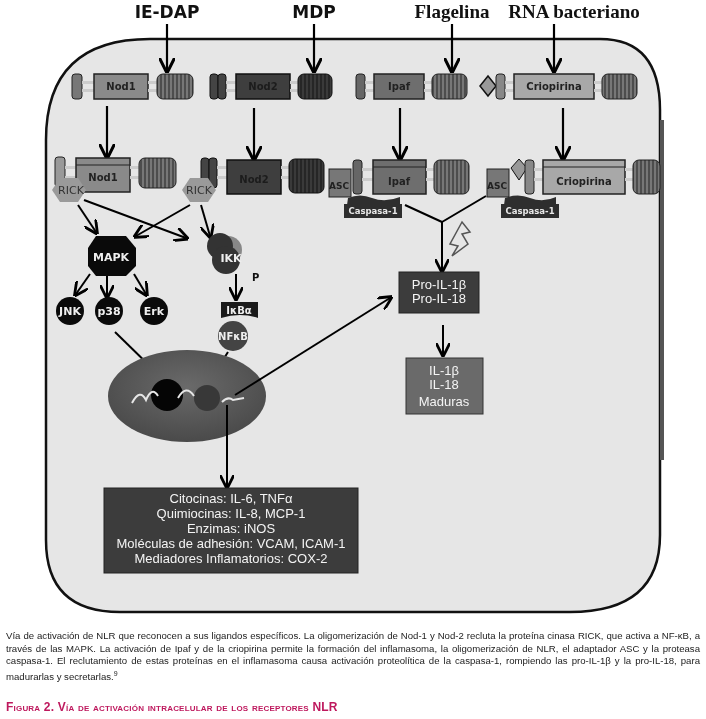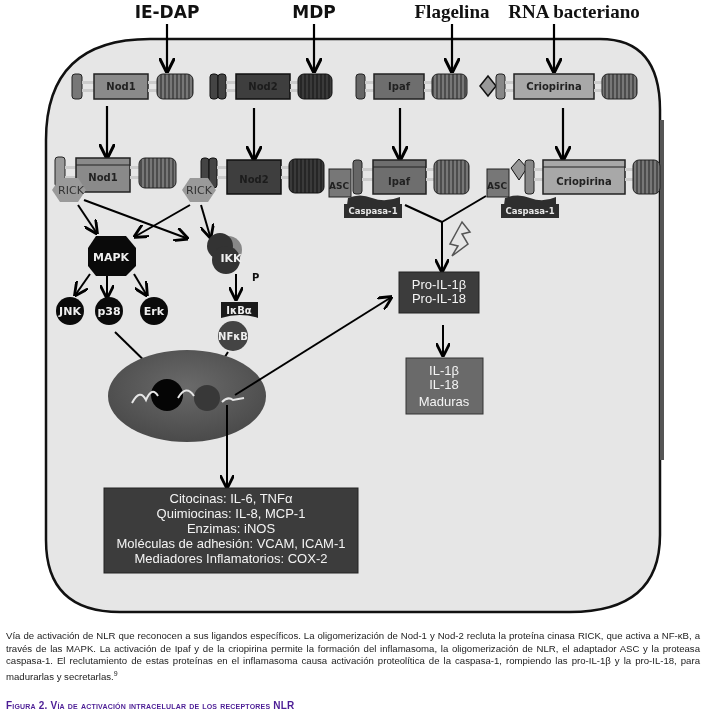--- a/index.html
+++ b/index.html
@@ -8,21 +8,21 @@
   .ligand{font-family:"DejaVu Sans",sans-serif;font-weight:bold;font-size:17px;fill:#111;}
   .ligand2{font-family:"Liberation Serif","DejaVu Serif",serif;font-weight:bold;font-size:19px;fill:#111;}
   .plab{font-family:"DejaVu Sans",sans-serif;font-weight:bold;font-size:10px;fill:#222;}
   .rick{font-family:"DejaVu Sans",sans-serif;font-size:11px;fill:#333;}
   .node{font-family:"DejaVu Sans",sans-serif;font-weight:bold;font-size:11px;fill:#eee;}
   .boxt{font-family:"Liberation Sans",sans-serif;font-size:13px;fill:#f4f4f4;}
   .casp{font-family:"DejaVu Sans",sans-serif;font-weight:bold;font-size:8.5px;fill:#e8e8e8;}
   .asc{font-family:"DejaVu Sans",sans-serif;font-weight:bold;font-size:9px;fill:#222;}
   #caption{position:absolute;left:6px;top:630px;width:694px;font-family:"Liberation Sans",sans-serif;font-size:9.6px;line-height:12.5px;color:#222;text-align:justify;}
   #caption sup{font-size:7px;}
-  #figtitle{position:absolute;left:6px;top:700px;font-family:"Liberation Sans",sans-serif;font-weight:bold;font-size:10px;color:#4c1d95;font-variant:small-caps;letter-spacing:0.2px;}
+  #figtitle{position:absolute;left:6px;top:700px;font-family:"Liberation Sans",sans-serif;font-weight:bold;font-size:12px;color:#be185d;font-variant:small-caps;letter-spacing:0.2px;}
 </style>
 </head>
 <body>
 
 <svg id="diagram" width="706" height="625" viewBox="0 0 706 625">
   <defs>
     <marker id="arr" viewBox="0 0 10 10" refX="8" refY="5" markerWidth="7" markerHeight="7" orient="auto">
       <path d="M0,0 L10,5 L0,10" fill="none" stroke="#000" stroke-width="2"></path>
     </marker>
     <pattern id="lrr" width="4" height="10" patternUnits="userSpaceOnUse">

